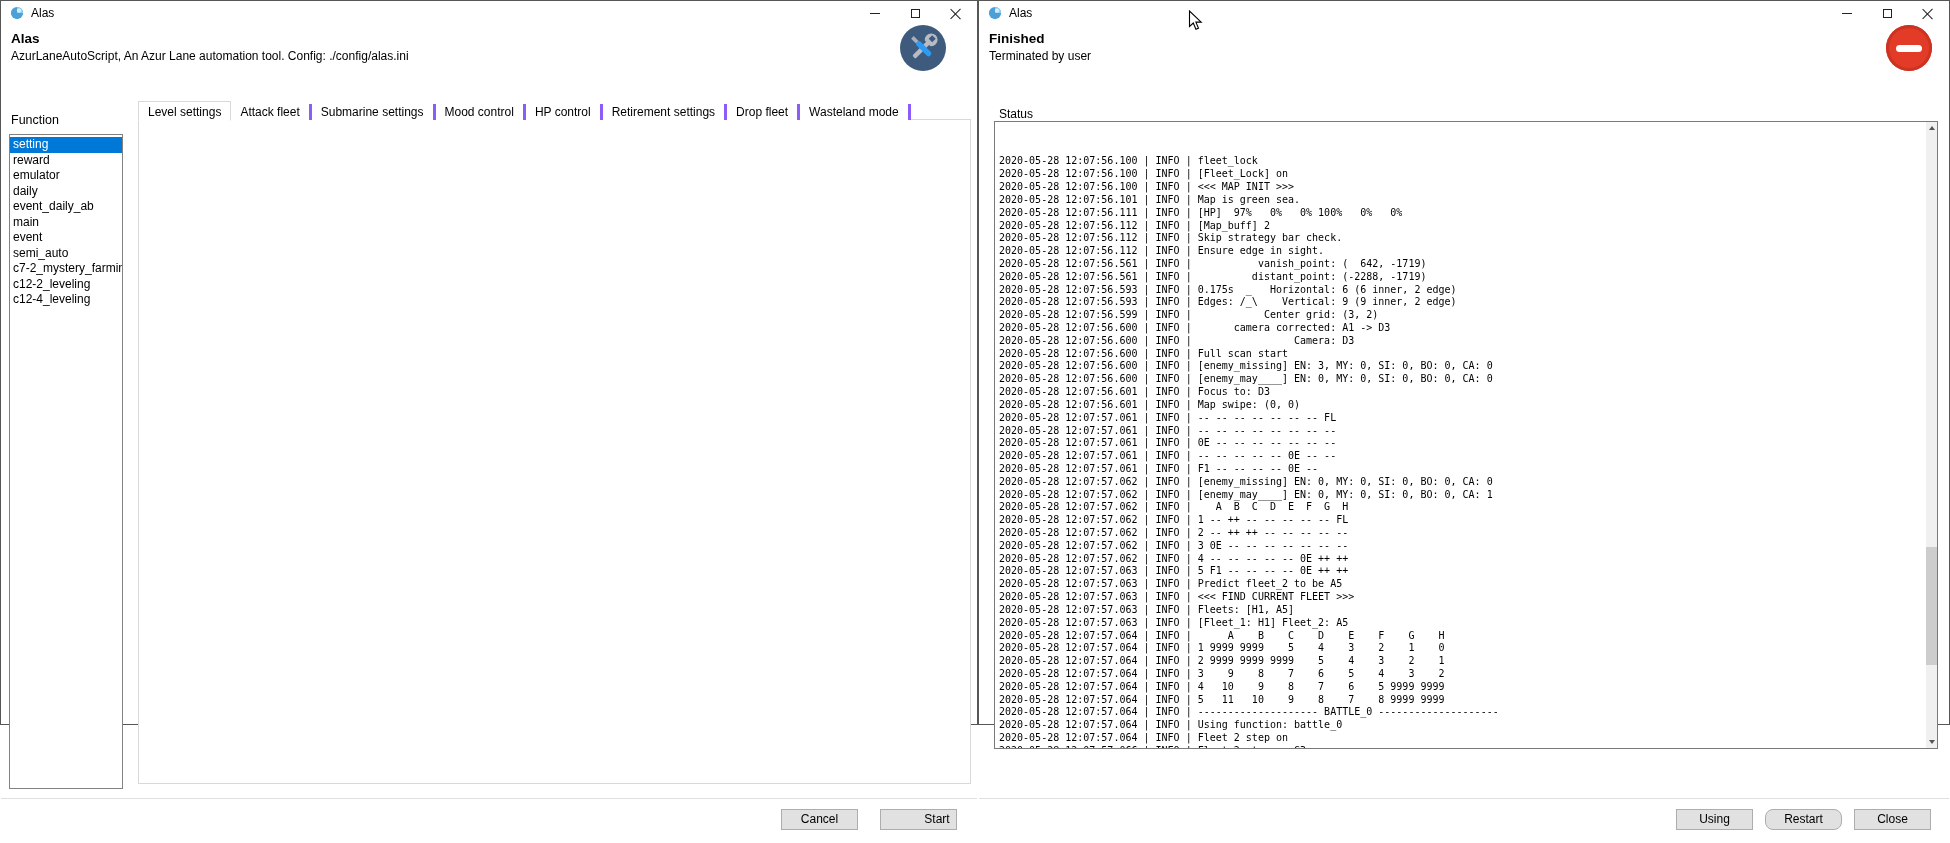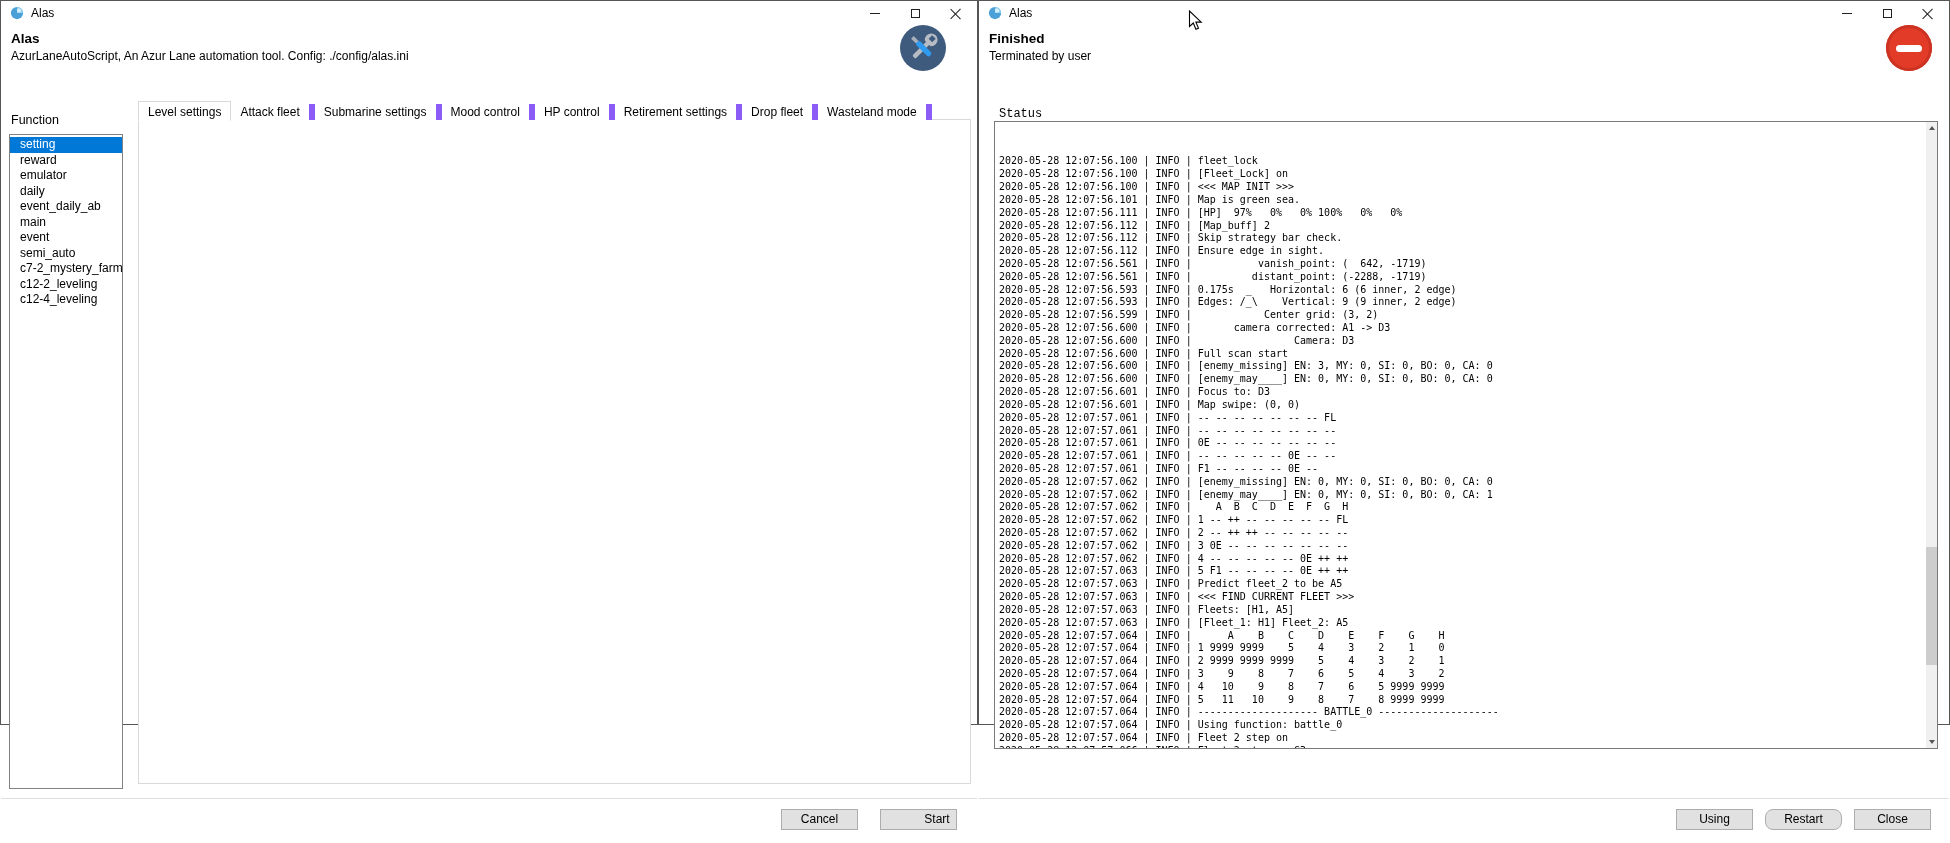--- a/index.html
+++ b/index.html
@@ -25,45 +25,45 @@
   .hdr-title { position:absolute; left:10px; top:30px; font-size:13.5px; font-weight:bold; }
   .hdr-sub { position:absolute; left:10px; top:48px; font-size:12px; }
   .badge { position:absolute; top:24px; width:46px; height:46px; border-radius:50%; }
   .tools-badge { left:899px; background:#3e5b7e; }
   .stop-badge { left:907px; background:#e23b28; box-shadow:inset 0 0 0 3px #cc3322; }
   .stop-bar { position:absolute; left:10px; top:19.5px; width:26px; height:7px; background:#fff; border-radius:3.5px; }
 
   
   .func-label { position:absolute; left:10px; top:112px; font-size:12.5px; font-weight:normal; }
   .listbox { position:absolute; left:8px; top:133px; width:114px; height:655px; border:1px solid #828282; background:#fff; padding-top:2px; }
-  .list-item { height:15.5px; line-height:15.5px; font-size:12px; padding-left:10px; white-space:nowrap; overflow:hidden; }
+  .list-item { height:15.5px; line-height:15.5px; font-size:12px; padding-left:3px; white-space:nowrap; overflow:hidden; }
   .list-item.selected { background:#0078d7; color:#fff; }
 
   
   .tabbar { position:absolute; left:137px; top:100px; height:19px; display:flex; align-items:flex-end; z-index:2; }
-  .tab { font-size:12px; padding:2px 9px 3px 9px; border-right:6px solid #8b5cf6; height:16px; line-height:13px; background:#fff; white-space:nowrap; }
+  .tab { font-size:12px; padding:2px 9px 3px 9px; border-right:3px solid #8b5cf6; height:16px; line-height:13px; background:#fff; white-space:nowrap; }
   .tab.active { border:1px solid #d9d9d9; border-bottom:1px solid #fff; height:20px; padding-top:4px; margin-bottom:-1px; }
   .panel { position:absolute; left:137px; top:118px; width:833px; height:665px; border:1px solid #d9d9d9; background:#fff; z-index:1; }
 
   
   .sec-title { position:absolute; font-size:13px; font-weight:bold; }
   .sec-desc { position:absolute; font-size:11.5px; }
   .form-hr { position:absolute; left:170px; width:788px; height:2px; border-top:1px solid #9a9a9a; border-bottom:1px solid #e8e8e8; }
   .f-label { position:absolute; font-size:12px; font-weight:bold; }
   .f-help { position:absolute; font-size:11.5px; line-height:14px; white-space:pre-wrap; width:392px; }
   .selectbox { position:absolute; height:21px; border:1px solid #707070; background:#fff; font-size:12px; line-height:19px; padding-left:5px; }
   .chev { position:absolute; right:7px; top:6px; width:6px; height:6px; border-right:1px solid #444; border-bottom:1px solid #444; transform:rotate(45deg); }
   .tinput { position:absolute; height:21px; border:1px solid #707070; background:#fff; font-size:12px; padding-left:5px; font-family:"Liberation Sans","DejaVu Sans",sans-serif; }
 
   
   .bottom-divider { position:absolute; left:0; right:0; top:797px; border-top:1px solid #dfdfdf; }
   .btn { position:absolute; top:808px; width:77px; height:21px; background:#e1e1e1; border:1px solid #adadad; font-size:12px; text-align:center; line-height:19px; }
 
   
-  .status-label { position:absolute; left:20px; top:106px; font-size:12px;font-family:Liberation Mono, monospace; }
+  .status-label { position:absolute; left:20px; top:106px; font-size:12px; }
   .logbox { position:absolute; left:15px; top:120px; width:944px; height:628px; border:1px solid #7a7a7a; background:#fff; overflow:hidden;padding-left:12px; }
   .log-text { position:absolute; left:4px; top:-5px; font-family:"DejaVu Sans Mono","Liberation Mono",monospace; font-size:10px; line-height:12.82px; white-space:pre; }
   .scrollbar { position:absolute; right:0; top:0; bottom:0; width:11px; background:#f0f0f0; }
   .scroll-btn { position:absolute; left:0; width:11px; height:12px; display:flex; align-items:center; justify-content:center; }
   .scroll-up { top:0; } .scroll-down { bottom:0; }
   .tri-up { width:0; height:0; border-left:3.5px solid transparent; border-right:3.5px solid transparent; border-bottom:4.5px solid #555; }
   .tri-down { width:0; height:0; border-left:3.5px solid transparent; border-right:3.5px solid transparent; border-top:4.5px solid #555; }
   .scroll-thumb { position:absolute; left:0; top:425px; width:11px; height:118px; background:#cdcdcd; }
 
   .mouse-cursor { position:absolute; left:1188px; top:10px; z-index:99; }

